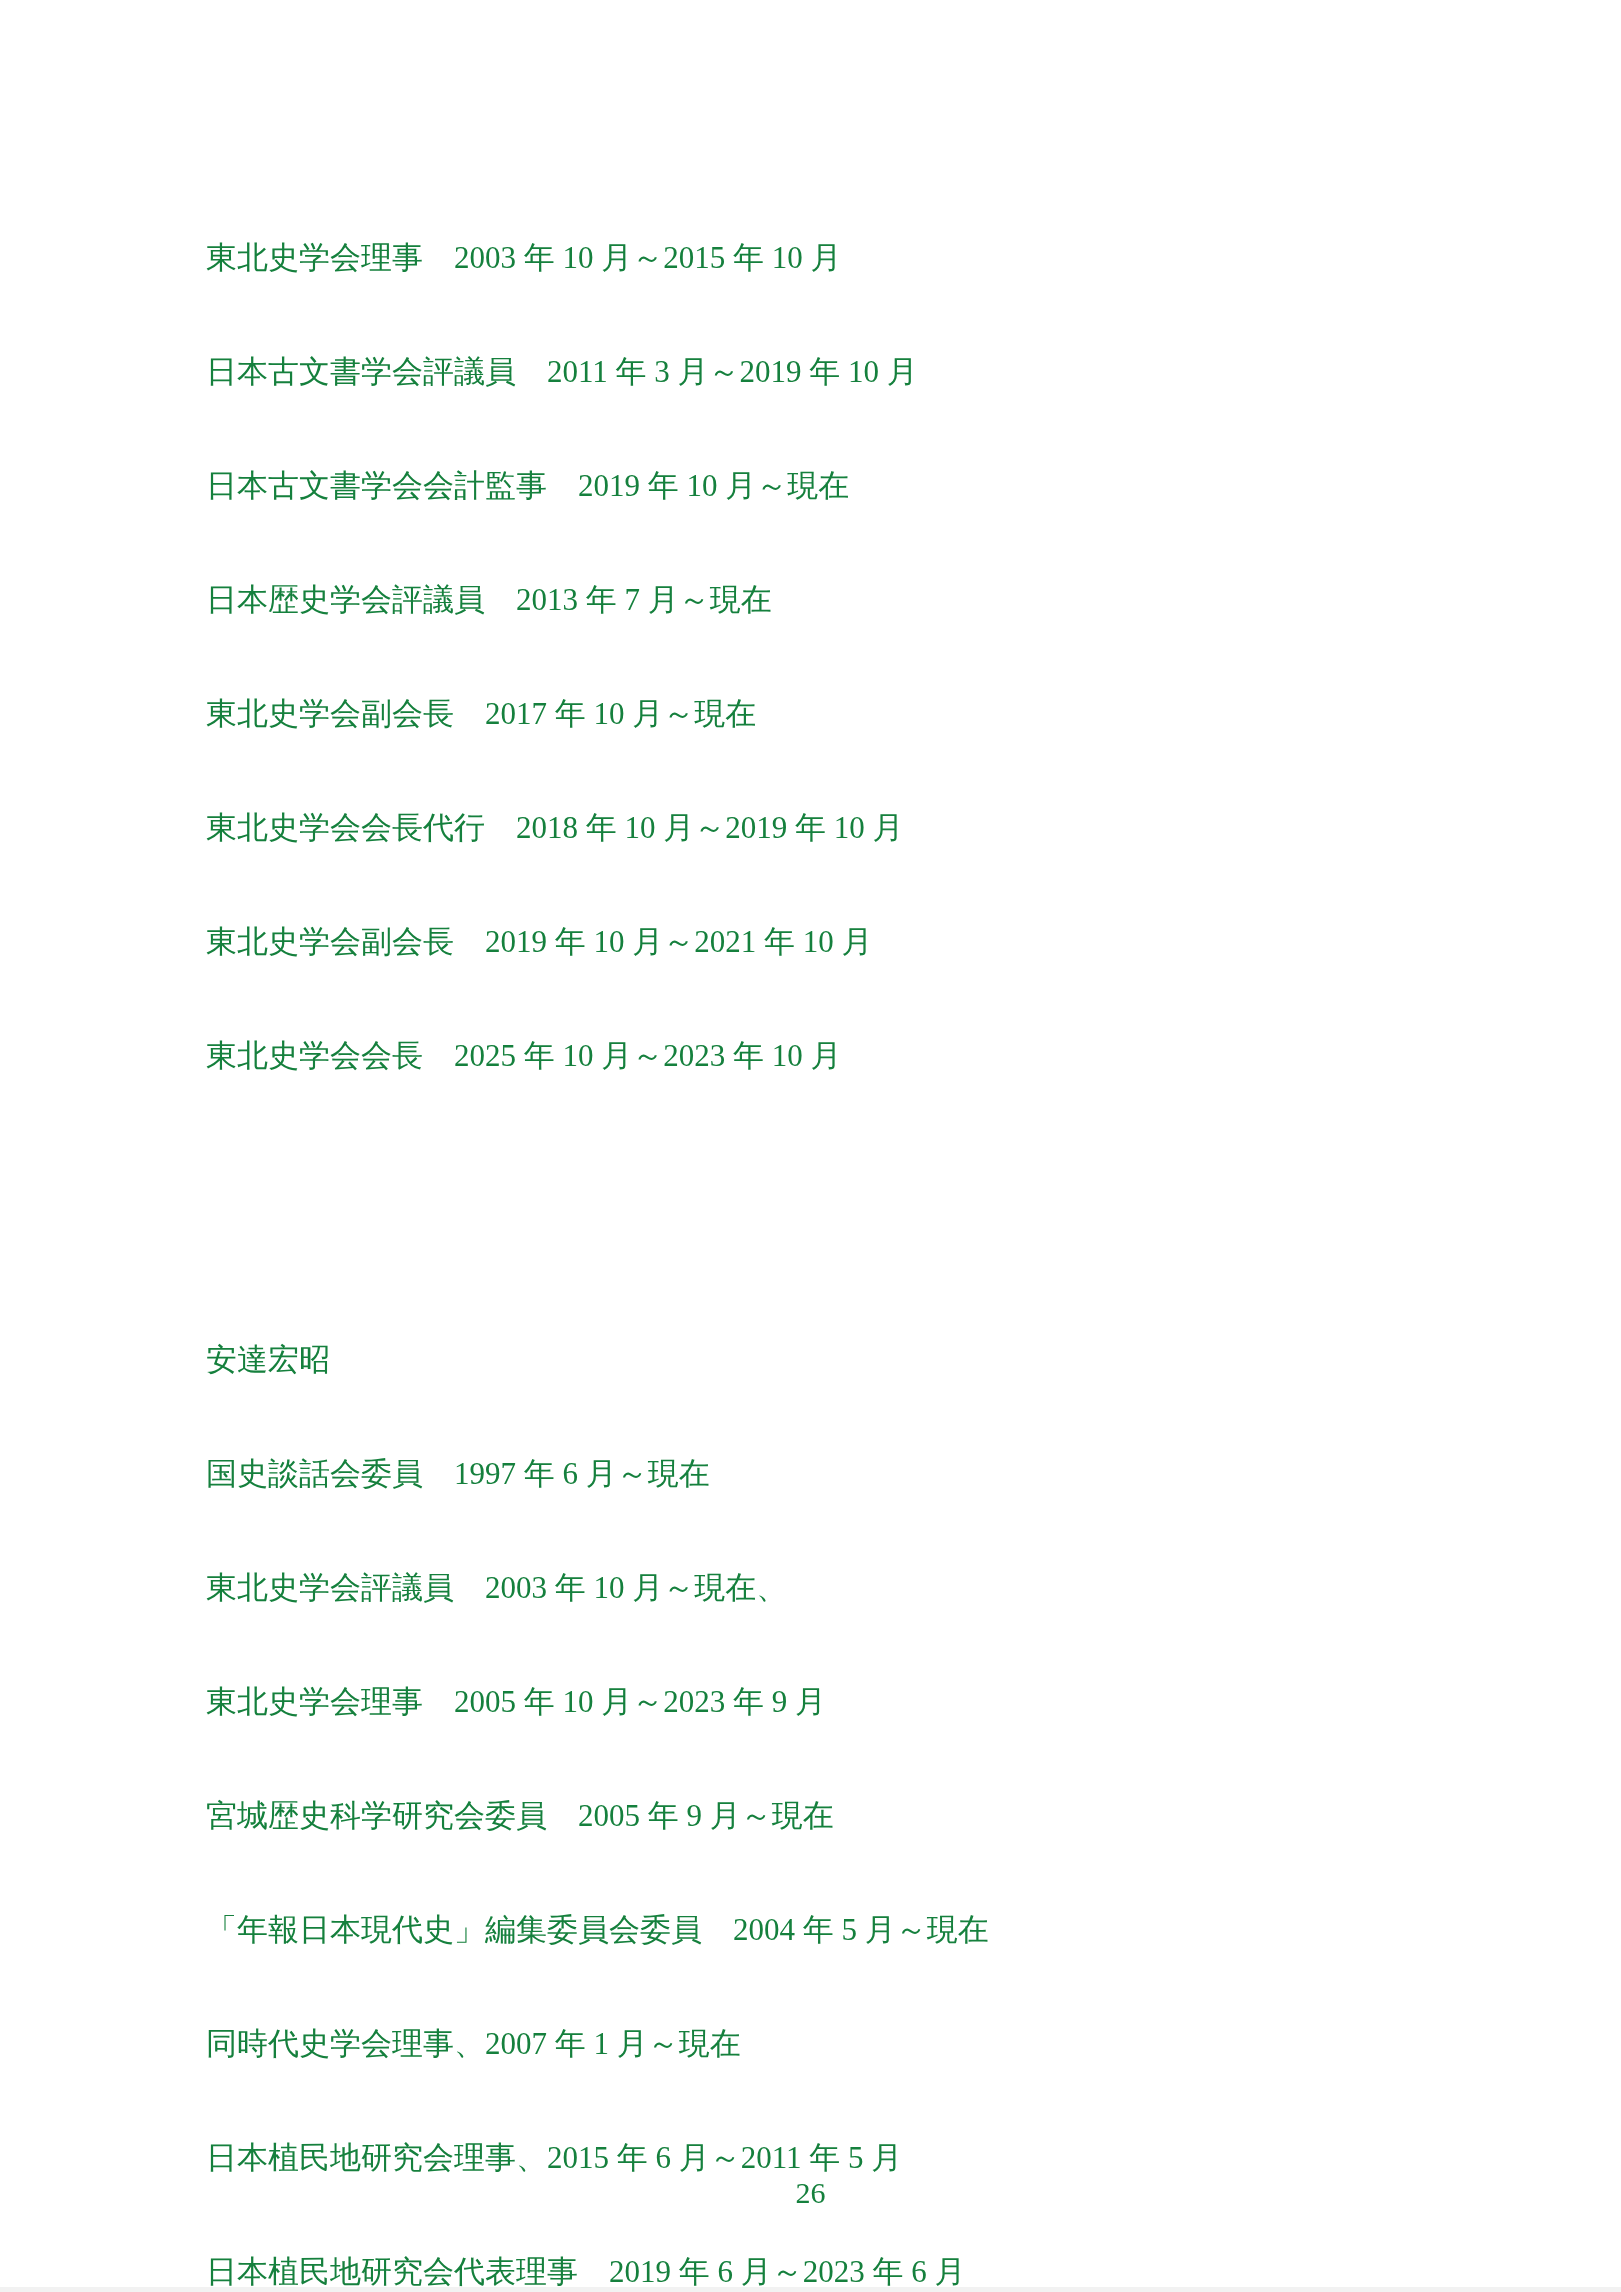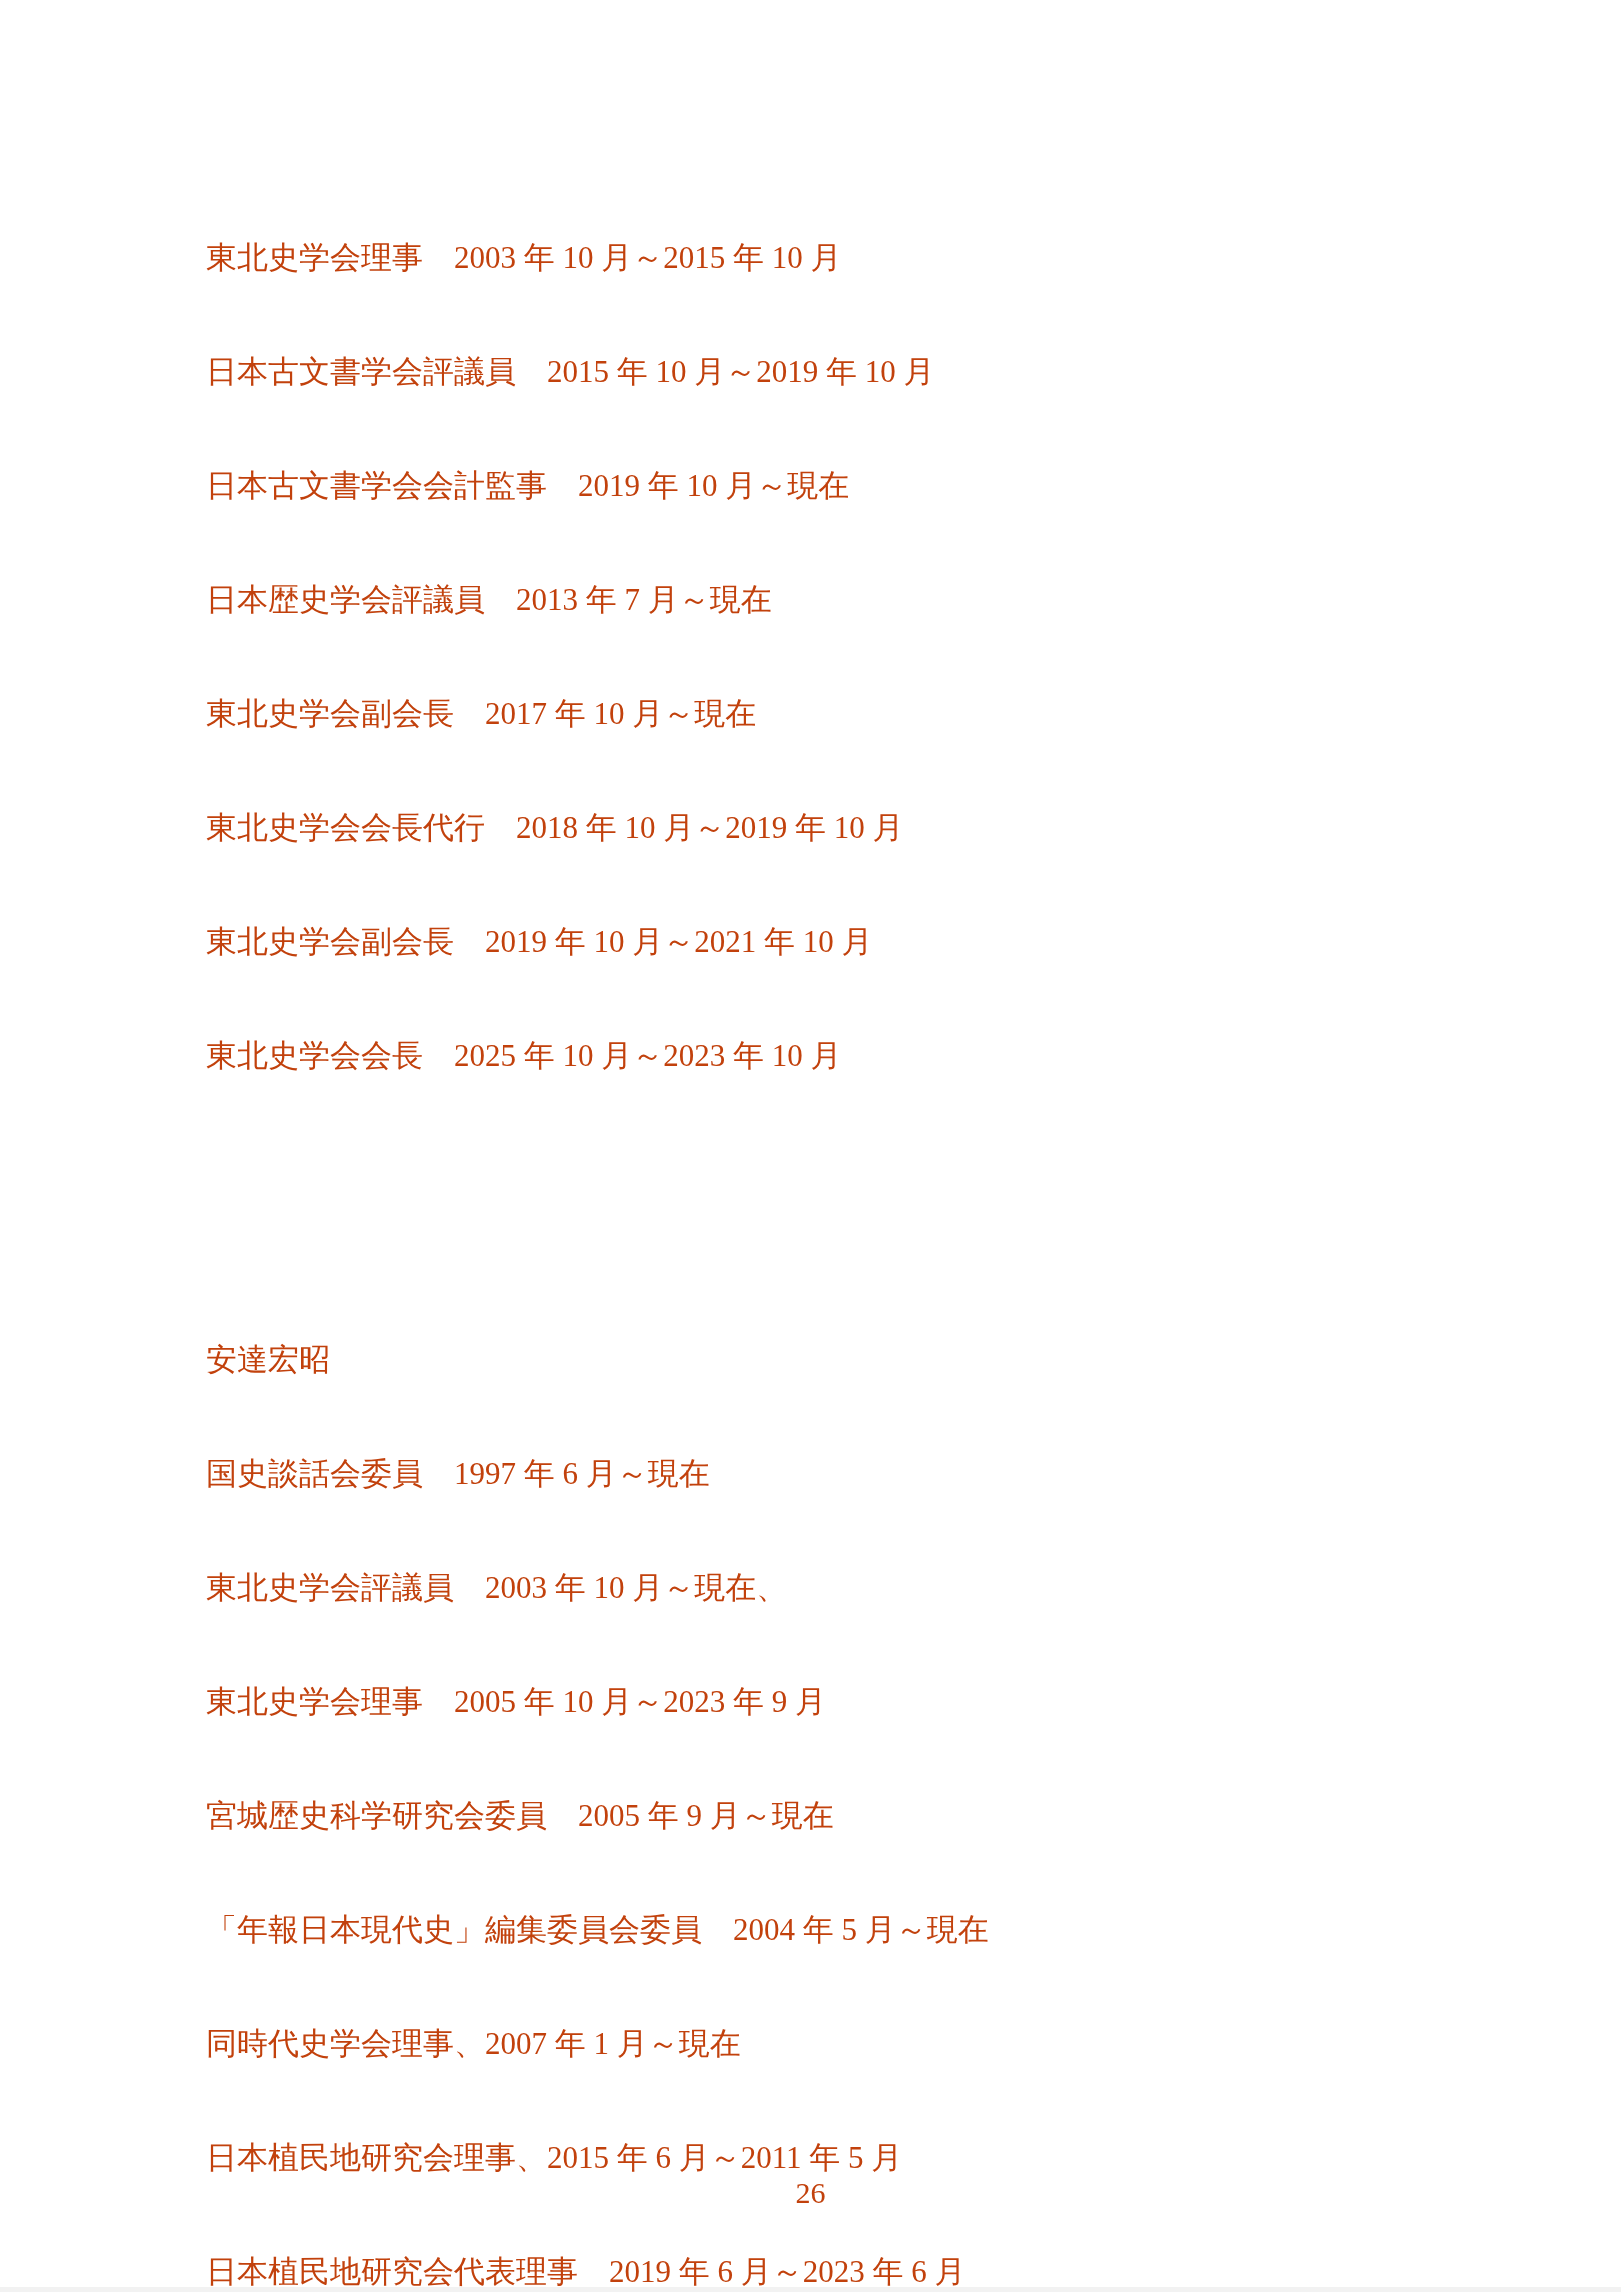--- a/index.html
+++ b/index.html
@@ -5,21 +5,21 @@
   html, body {
     margin: 0;
     padding: 0;
     background: #ffffff;
   }
   .page {
     position: relative;
     width: 1621px;
     height: 2293px;
     background: #ffffff;
-    color: #c2410c;
+    color: #15803d;
     font-family: "Liberation Serif", "DejaVu Serif", serif;
     overflow: hidden;
   }
   .page-edge {
     position: absolute;
     left: 0;
     bottom: 0;
     width: 100%;
     height: 5.9px;
     background: #f2f2f2;
@@ -45,21 +45,21 @@
     line-height: 37px;
   }
 </style>
 </head>
 <body>
 
 <div class="page">
   <div class="text-block">
 
     <div class="ln">東北史学会理事　2003 年 10 月～2015 年 10 月</div>
-    <div class="ln">日本古文書学会評議員　2015 年 10 月～2019 年 10 月</div>
+    <div class="ln">日本古文書学会評議員　2011 年 3 月～2019 年 10 月</div>
     <div class="ln">日本古文書学会会計監事　2019 年 10 月～現在</div>
     <div class="ln">日本歴史学会評議員　2013 年 7 月～現在</div>
     <div class="ln">東北史学会副会長　2017 年 10 月～現在</div>
     <div class="ln">東北史学会会長代行　2018 年 10 月～2019 年 10 月</div>
     <div class="ln">東北史学会副会長　2019 年 10 月～2021 年 10 月</div>
     <div class="ln">東北史学会会長　2025 年 10 月～2023 年 10 月</div>
 
     <div class="ln blank"></div>
 
     <div class="ln">安達宏昭</div>

